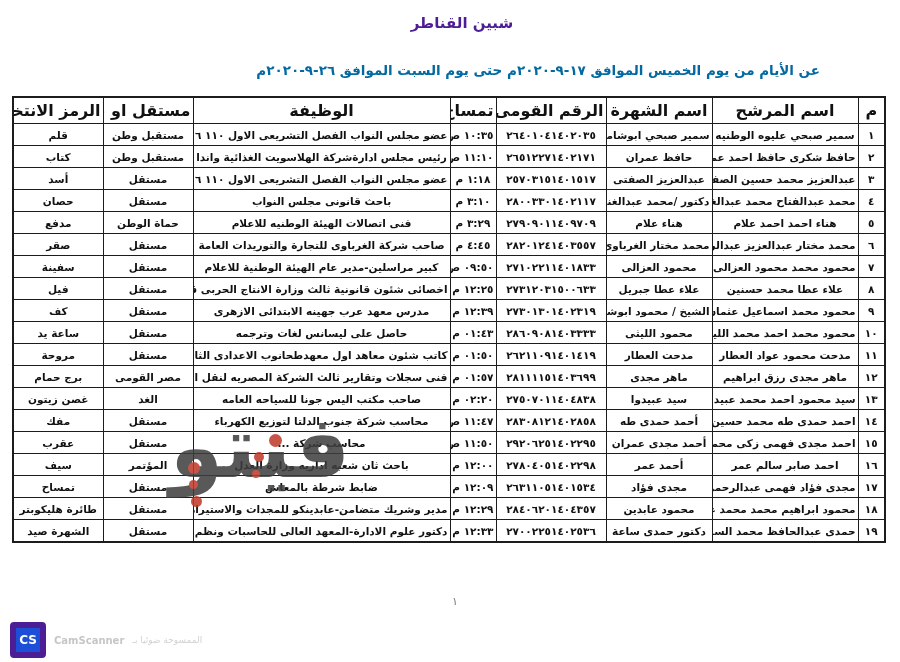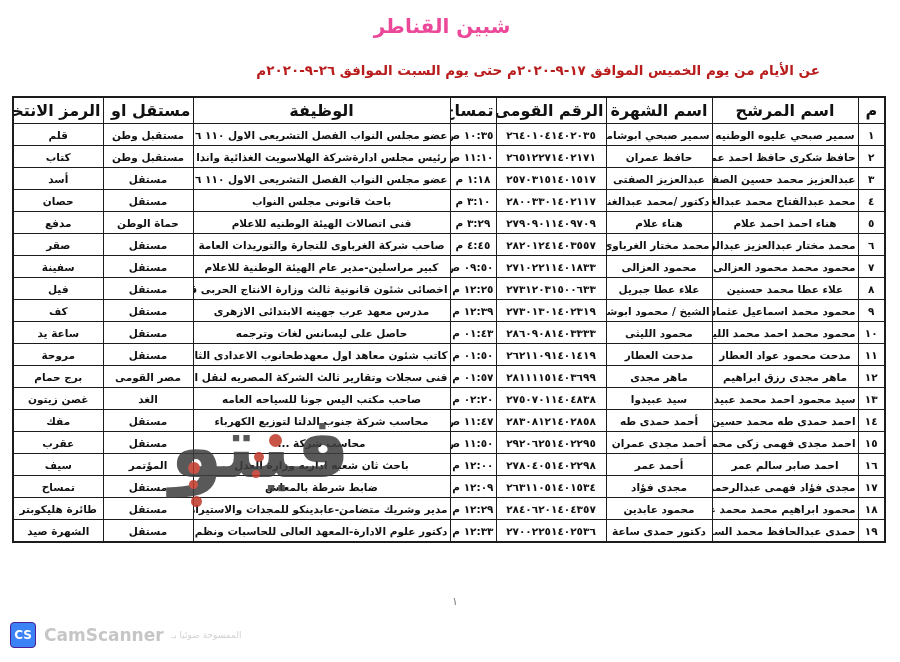--- a/index.html
+++ b/index.html
@@ -2,26 +2,26 @@
 <html lang="ar"><head>
 <meta charset="utf-8">
 <style>
   html,body{margin:0;padding:0;}
   body{
     width:900px;height:662px;position:relative;background:#ffffff;
     font-family:"DejaVu Sans",sans-serif;color:#111;overflow:hidden;
     direction:rtl;
   }
   .doc-title{
-    position:absolute;top:14px;right:338px;width:240px;text-align:center;
-    font-size:20px;font-weight:bold;color:#ec4899;
+    position:absolute;top:14px;right:318px;width:240px;text-align:center;
+    font-size:15px;font-weight:bold;color:#4c1d95;
   }
   .doc-subtitle{
     position:absolute;top:62px;right:80px;
-    font-size:13.5px;font-weight:bold;color:#b91c1c;white-space:nowrap;
+    font-size:13.5px;font-weight:bold;color:#0369a1;white-space:nowrap;
   }
   table.candidates{
     position:absolute;top:96px;right:14px;width:872px;
     border-collapse:collapse;table-layout:fixed;
     border:2px solid #1c1c1c;
   }
   table.candidates th, table.candidates td{
     border:1px solid #1c1c1c;
     font-weight:bold;text-align:center;vertical-align:middle;
     padding:0 2px;overflow:hidden;white-space:nowrap;
@@ -53,25 +53,25 @@
   .wm-dot.d5{width:11px;height:11px;right:158px;top:104px;}
   .wm-dot.d6{width:8px;height:8px;right:100px;top:78px;}
   .page-number{
     position:absolute;top:595px;right:442px;font-size:11px;color:#7a7a7a;
   }
   .scan-footer{
     position:absolute;left:10px;top:622px;direction:ltr;
     display:flex;align-items:center;gap:8px;
   }
   .cs-badge{
-    width:24px;height:24px;background:#3b82f6;color:#fff;border-radius:4px;
+    width:24px;height:24px;background:#1d4ed8;color:#fff;border-radius:4px;
     font-size:12px;font-weight:bold;display:flex;align-items:center;justify-content:center;
-    border:1px solid #4c1d95;
-  }
-  .cs-brand{font-size:17px;font-weight:bold;color:#c6c6c6;text-align:right;}
+    border:6px solid #4c1d95;
+  }
+  .cs-brand{font-size:10px;font-weight:bold;color:#c6c6c6;text-align:right;}
   .cs-note{font-size:9px;color:#d2d2d2;}
 </style>
 </head>
 <body>
 
 <div class="doc-title">شبين القناطر</div>
 
 <div class="doc-subtitle">عن الأيام من يوم الخميس الموافق ١٧-٩-٢٠٢٠م حتى يوم السبت الموافق ٢٦-٩-٢٠٢٠م</div>
 
 <table class="candidates">

